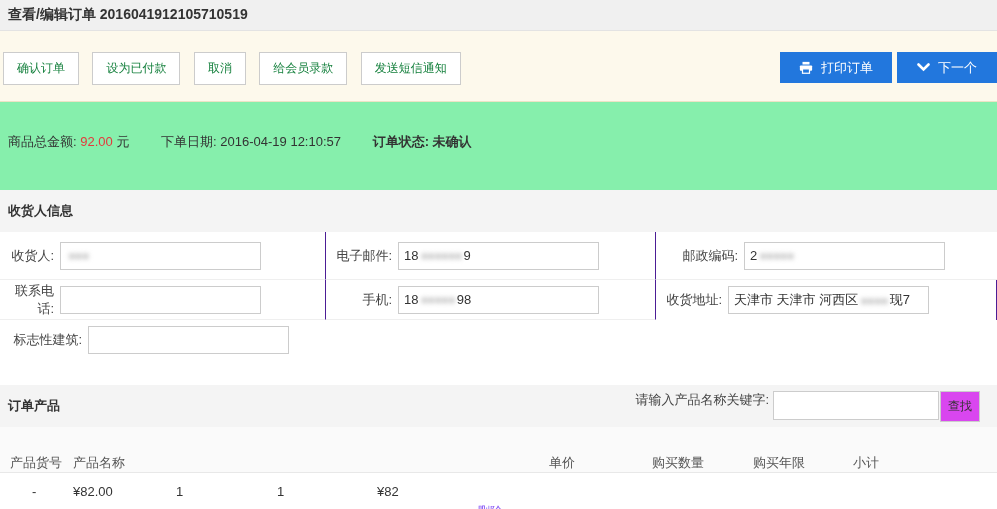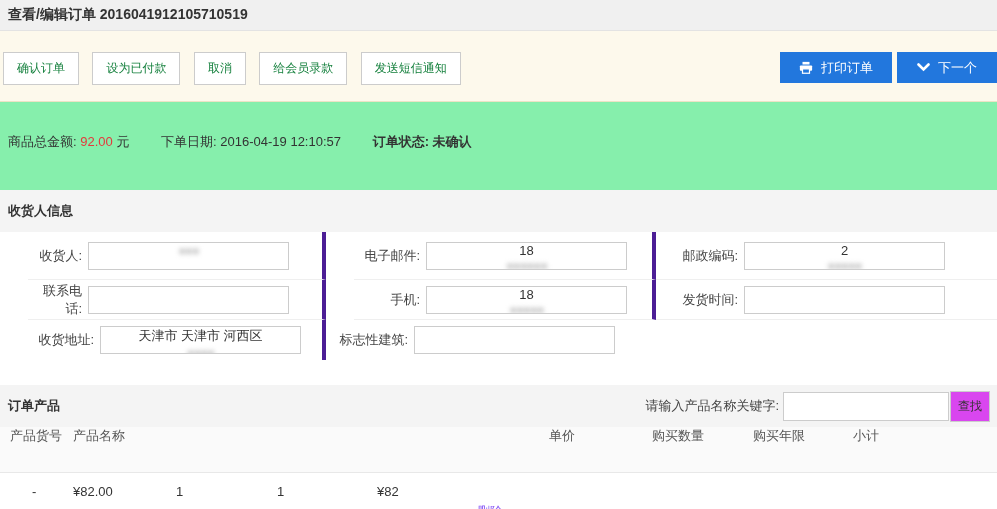--- a/index.html
+++ b/index.html
@@ -32,41 +32,41 @@
   
   .band { height:42px; background:#f4f4f4; display:flex; align-items:center;
     padding:0 8px; font-size:13px; position:relative; }
   .band .band-title { font-weight:bold; color:#333; }
 
   
   .form { height:145px; background:#fff; display:grid;
     grid-template-columns:326px 330px 341px; grid-template-rows:48px 40px 40px;
     padding-bottom:17px; }
   .cell { display:flex; align-items:center; border-bottom:1px solid #efefef; }
-  .cell.colsep { border-right:4px solid #4c1d95;margin-left:28px; }
+  .cell.colsep { border-right:1px solid #4c1d95; }
   .cell.lastrow { border-bottom:none; }
   .flabel { font-size:13px; color:#444; text-align:right; flex:0 0 auto; padding-right:6px; }
   .w1 { width:60px; } .w2 { width:72px; } .w3 { width:88px; }
   .input-box { width:201px; height:28px; border:1px solid #ccc; background:#fff;
     font-size:13px; color:#333; display:flex; align-items:center; padding:0 5px;
-    overflow:hidden; white-space:nowrap; cursor:text;flex-direction:column; }
+    overflow:hidden; white-space:nowrap; cursor:text; }
   .blurred { filter:blur(2.5px); color:#b9b9b9; letter-spacing:-1px; margin:0 2px; }
 
   
   .gap { height:8px; background:#fff; }
-  .search-area { position:absolute; right:7px; top:6px; height:30px; display:flex; align-items:center; }
+  .search-area { position:absolute; right:17px; top:6px; height:30px; display:flex; align-items:flex-start; }
   .search-label { font-size:13px; color:#444; margin-right:4px; }
   .search-input { width:166px; height:29px; border:1px solid #ccc; background:#fff;
     font-size:13px; padding:0 5px; margin-right:1px; }
   .search-btn { width:40px; height:31px; background:#d946ef; border:1px solid #ccc;
     font-size:12px; color:#333; cursor:pointer; }
 
   
   .thead { height:46px; background:#fafafa; border-bottom:1px solid #e8e8e8;
-    display:flex; align-items:flex-start; font-size:13px; color:#555; }
+    display:flex; align-items:flex-end; font-size:13px; color:#555; }
   .trow  { height:36px; background:#fff; display:flex; align-items:center; font-size:13px; }
   .c-sku { width:73px; padding-left:10px; }
   .c-name { flex:1; }
   .c-price { width:103px; } .c-qty { width:101px; } .c-years { width:100px; }
   .c-sub { width:100px; } .c-act { width:44px; }
   .trow .c-sku { padding-left:32px; }
   .prod-link { color:var(--prod-red,#8d3c32); cursor:pointer; }
   .del-link { color:#8b5cf6; cursor:pointer;margin-top:42px; }
 </style>
 </head>
@@ -149,28 +149,20 @@
       </div>
   </div>
   <div class="cell colsep">
     <span class="flabel w2">手机:</span>
     <div class="input-box">
         <span>18</span>
         <span class="blurred">●●●●●</span>
         <span>98</span>
       </div>
   </div>
-  <div class="cell">
-    <span class="flabel w3">发货时间:</span>
-    <div class="input-box">
-        <span></span>
-        <span class="blurred"></span>
-        <span></span>
-      </div>
-  </div>
 
   <div class="cell colsep lastrow">
     <span class="flabel w2">收货地址:</span>
     <div class="input-box">
         <span>天津市 天津市 河西区</span>
         <span class="blurred">●●●●</span>
         <span>现7</span>
       </div>
   </div>
   <div class="cell lastrow">

